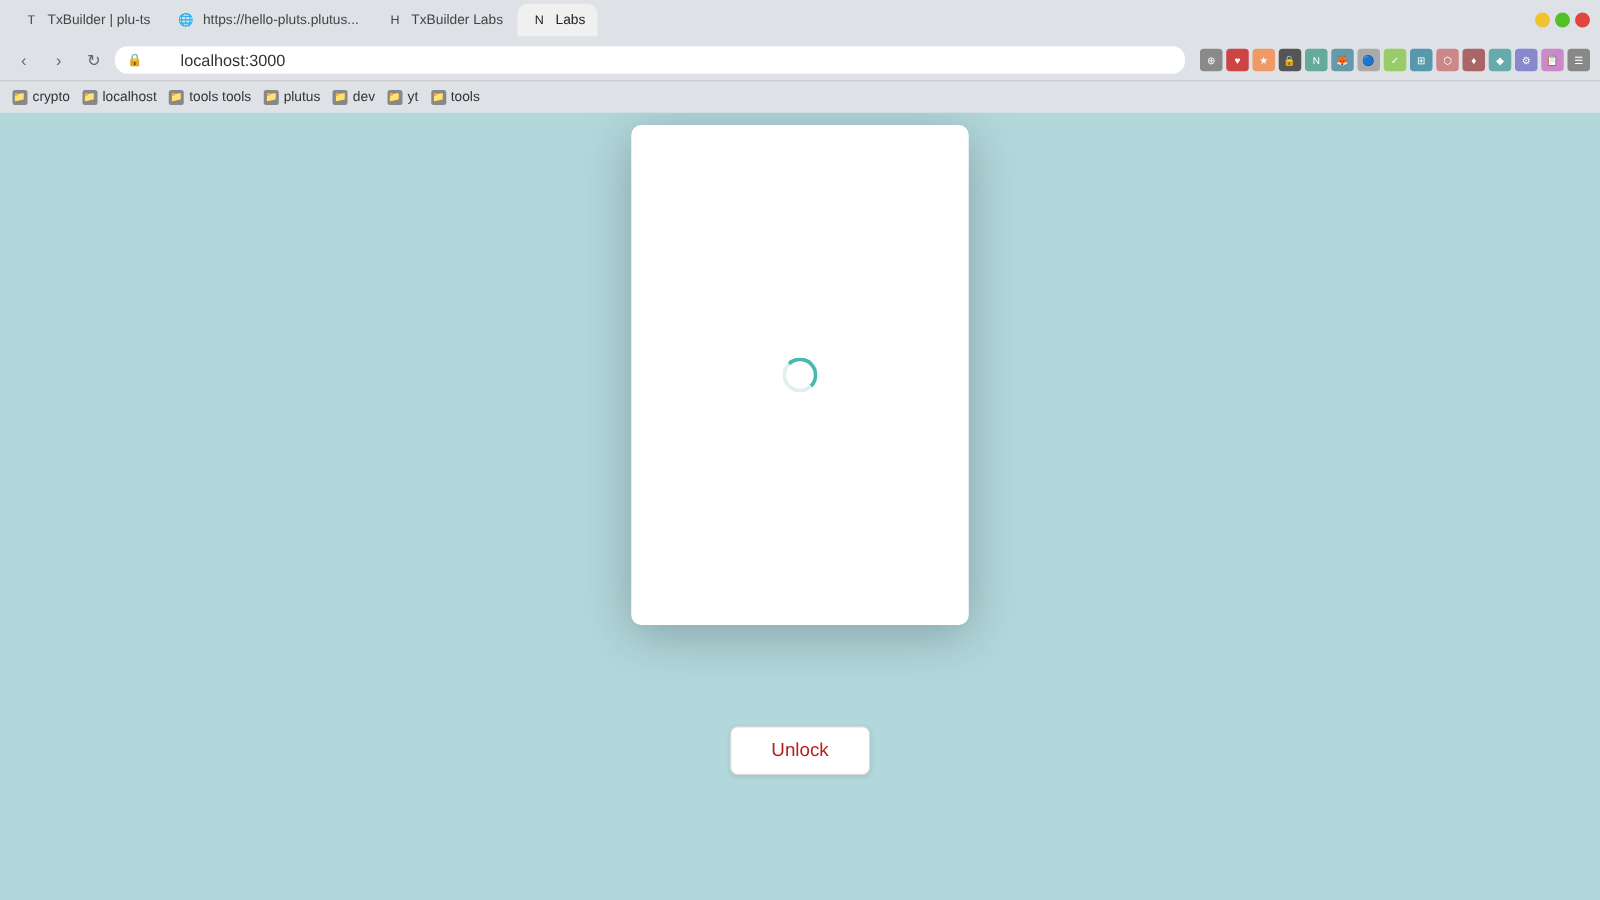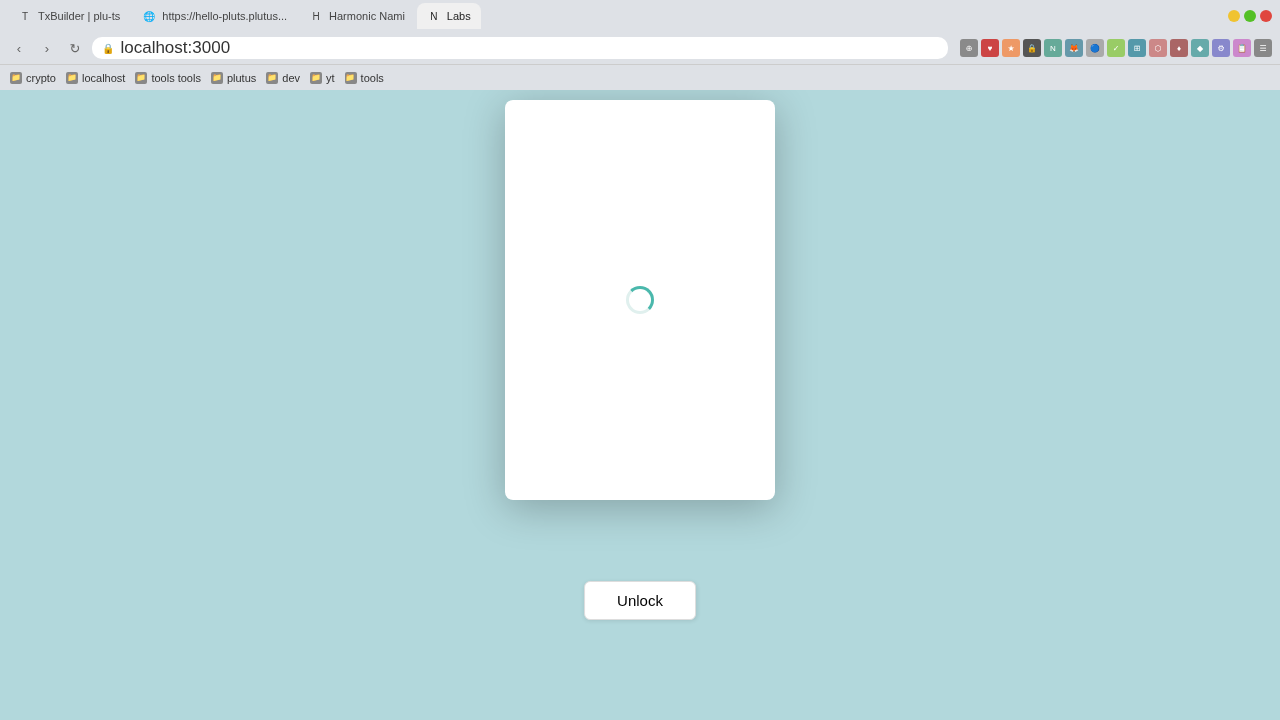--- a/index.html
+++ b/index.html
@@ -121,22 +121,23 @@
       align-items: center;
       gap: 6px;
     }
 
     .address-lock {
       color: #666;
       font-size: 10px;
     }
 
     .address-text {
-      font-size: 17px;
+      font-size: 13px;
       color: #333;
+      margin-left: 24px;
     }
 
     .browser-toolbar-icons {
       display: flex;
       align-items: center;
       gap: 4px;
       margin-left: 6px;
     }
 
     .bookmarks-bar {
@@ -219,21 +220,21 @@
     .unlock-button {
       position: absolute;
       bottom: 100px;
       left: 50%;
       transform: translateX(-50%);
       padding: 10px 32px;
       background: #fff;
       border: 1px solid #ddd;
       border-radius: 6px;
       font-size: 15px;
-      color: #000000;
+      color: #b91c1c;
       cursor: pointer;
       box-shadow: 0 1px 4px rgba(0,0,0,0.1);
       font-family: -apple-system, BlinkMacSystemFont, 'Segoe UI', sans-serif;
     }
 
     
     .ext-icons {
       display: flex;
       align-items: center;
       gap: 3px;
@@ -261,21 +262,21 @@
     <div class="tab">
       <span class="tab-favicon">T</span>
       <span>TxBuilder | plu-ts</span>
     </div>
     <div class="tab">
       <span class="tab-favicon">🌐</span>
       <span>https://hello-pluts.plutus...</span>
     </div>
     <div class="tab">
       <span class="tab-favicon">H</span>
-      <span>Harmonic Nami</span>
+      <span>TxBuilder Labs</span>
     </div>
     <div class="tab active">
       <span class="tab-favicon">N</span>
       <span>Labs</span>
     </div>
     <div class="window-controls">
       <div class="win-btn win-minimize"></div>
       <div class="win-btn win-maximize"></div>
       <div class="win-btn win-close"></div>
     </div>

